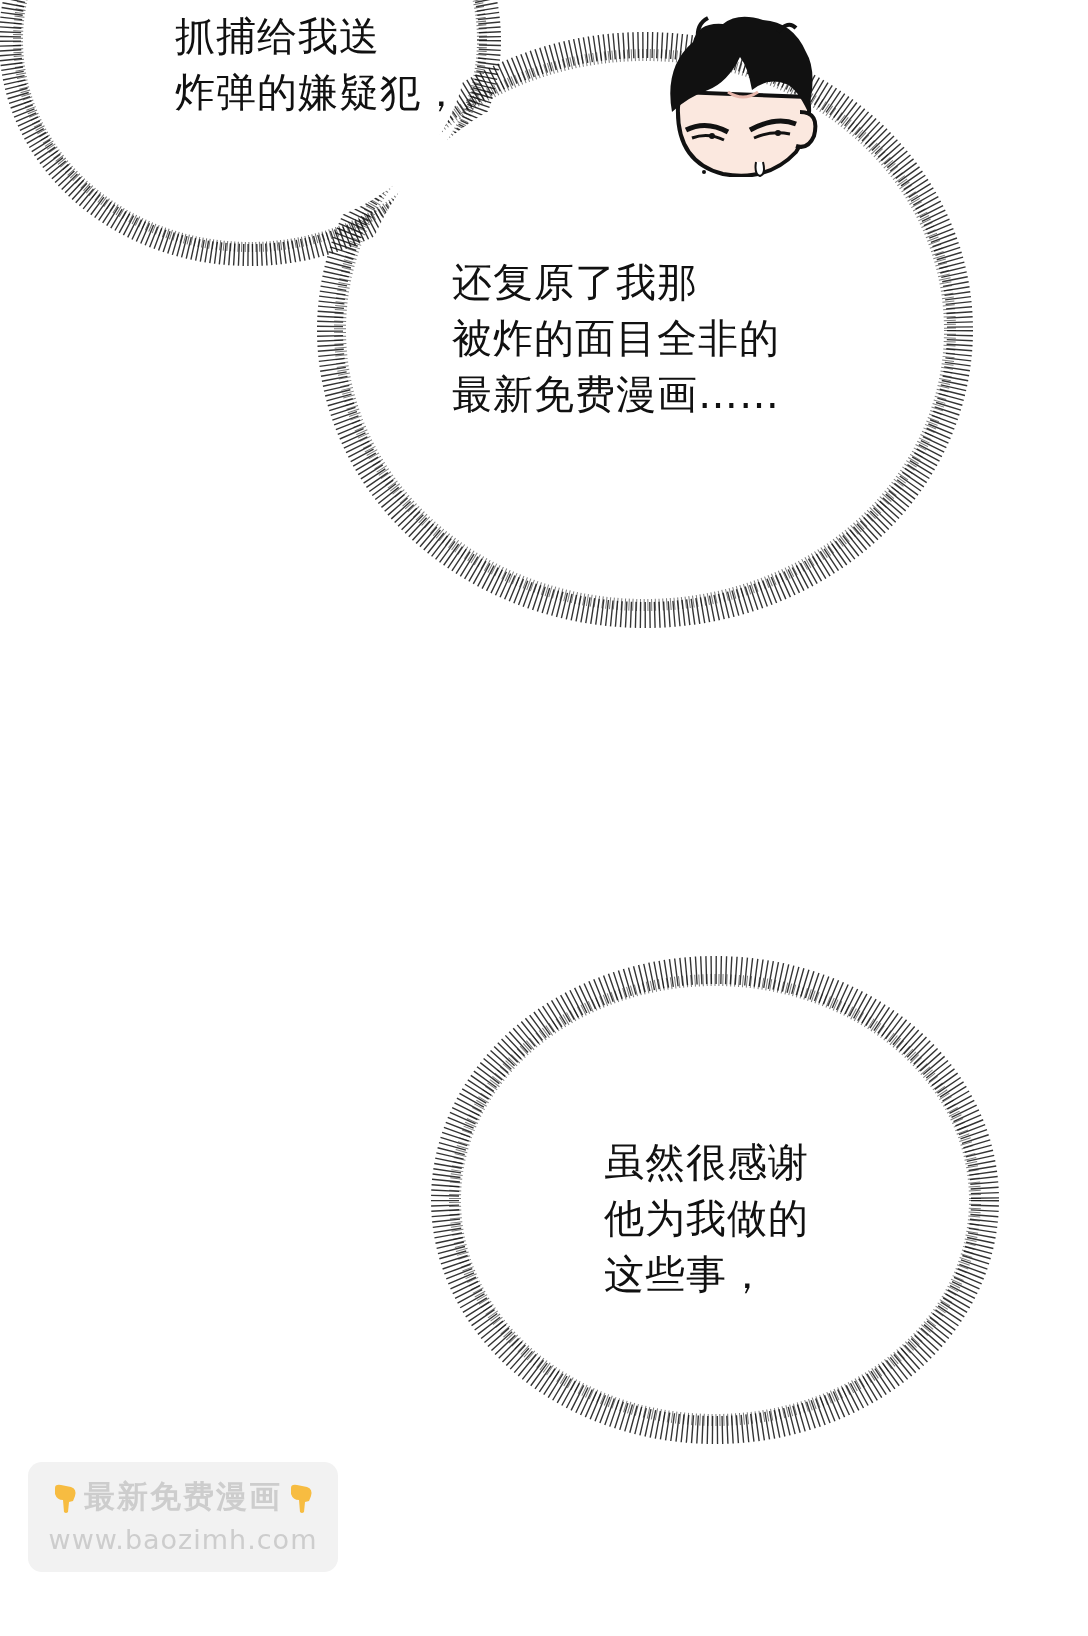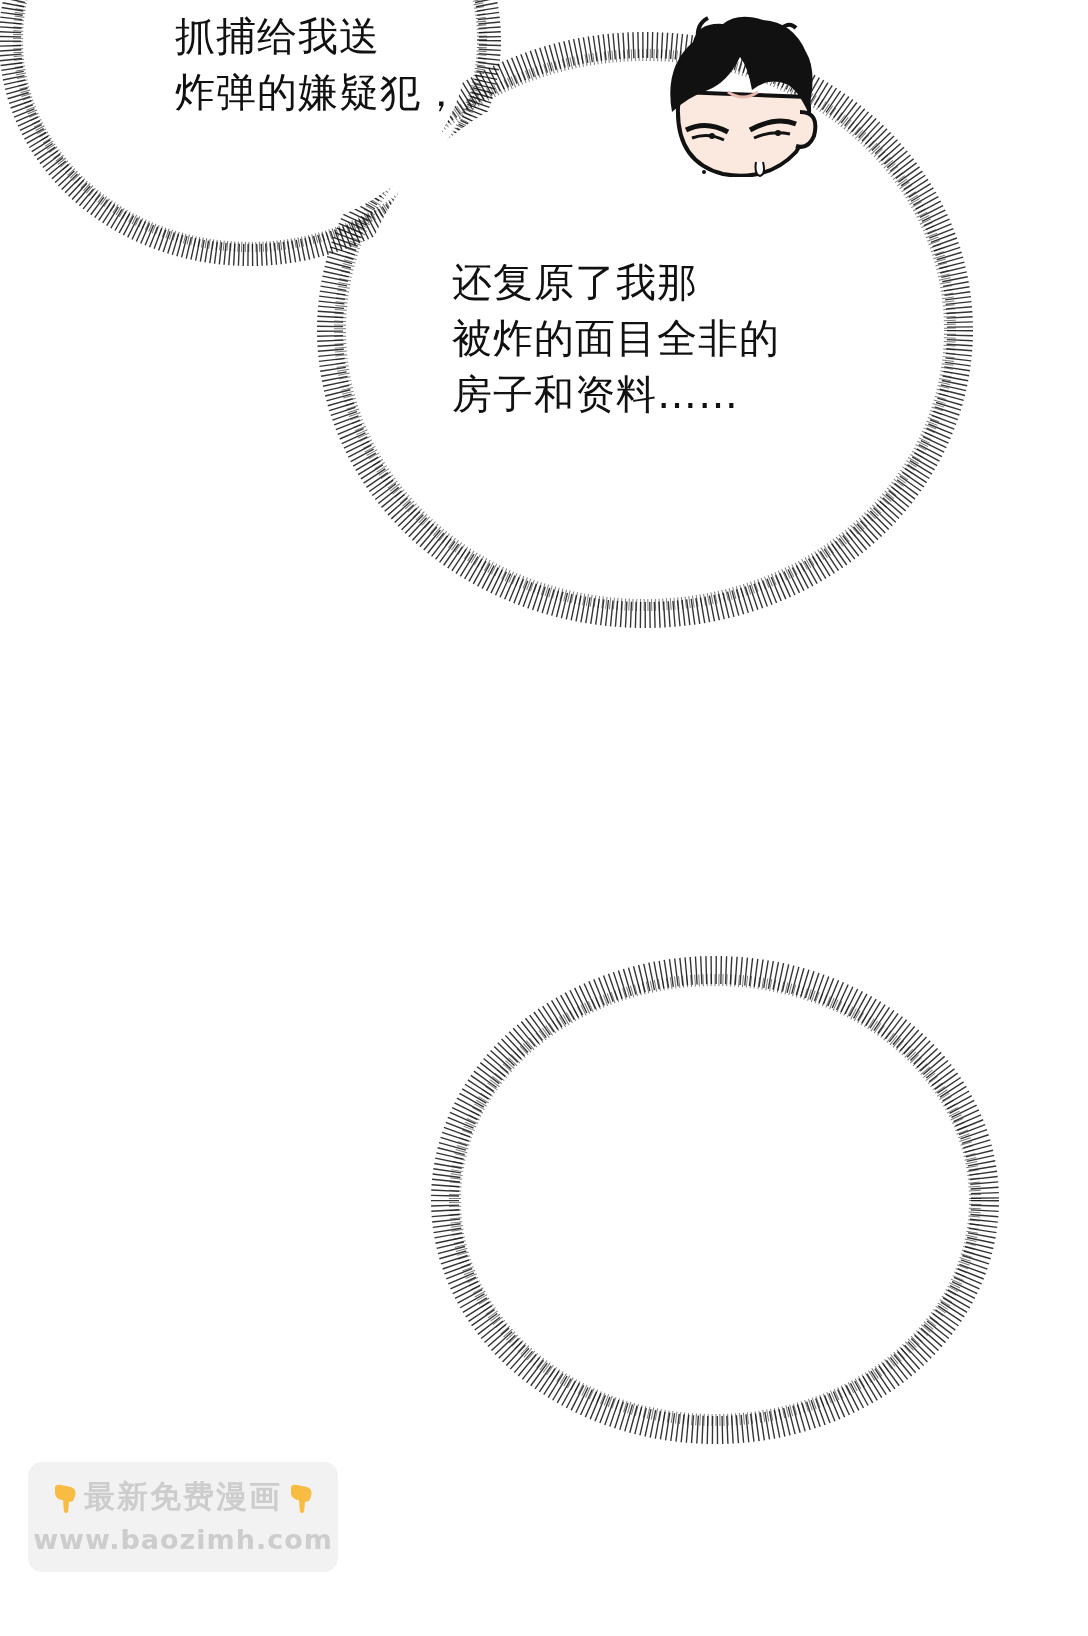--- a/index.html
+++ b/index.html
@@ -8,21 +8,21 @@
   .panel { position: absolute; left: 0; top: 0; width: 1088px; height: 1636px; }
   svg.bubbles { position: absolute; left: 0; top: 0; }
   .text-block { position: absolute; color: #111; font-size: 40px; line-height: 56px;
                 letter-spacing: 1px; white-space: pre; }
   .char-head { position: absolute; left: 668px; top: 12px; width: 150px; height: 165px; }
   .watermark { position: absolute; left: 20px; top: 1462px; width: 310px; height: 110px;
                background: #f1f1f1; border-radius: 14px; opacity: 0.92; margin-left: 8px; }
   .wm-line1 { position: absolute; left: 0; right: 0; top: 14px; text-align: center;
               font-size: 31px; font-weight: bold; color: #c9c9c9; letter-spacing: 2px; }
   .wm-line2 { position: absolute; left: 0; right: 0; top: 62px; text-align: center;
-              font-size: 27px; font-weight: bold; color: #c9c9c9; letter-spacing: 1px; }
+              font-size: 27px; font-weight: normal; color: #c9c9c9; letter-spacing: 1px; }
   .hand { display: inline-block; width: 26px; height: 30px; vertical-align: middle;
           margin: 0 6px; }
 </style>
 </head>
 <body>
 
 <div class="panel">
 
   <svg class="bubbles" width="1088" height="1636">
     <defs>
@@ -46,21 +46,24 @@
       <ellipse cx="715" cy="1200" rx="270" ry="230" stroke-width="28" stroke-dasharray="1.4 3.6" opacity="0.85"></ellipse>
       <ellipse cx="715" cy="1200" rx="260" ry="220" stroke-width="12" stroke-dasharray="1 3" opacity="0.55"></ellipse>
     </g>
     <ellipse cx="715" cy="1200" rx="244" ry="205" fill="#ffffff"></ellipse>
   </svg>
 
   <div class="text-block" style="left:175px; top:8px;">抓捕给我送
 炸弹的嫌疑犯，</div>
   <div class="text-block" style="left:452px; top:254px;">还复原了我那
 被炸的面目全非的
-房子和资料……</div>
+最新免费漫画……</div>
+  <div class="text-block" style="left:604px; top:1134px;">虽然很感谢
+他为我做的
+这些事，</div>
 
   <svg class="char-head" viewBox="0 0 150 165">
 
     <path d="M10 95 Q8 150 55 162 Q100 170 128 140 Q145 115 140 85 L12 80 Z" fill="#fbe8df" stroke="#111" stroke-width="4"></path>
 
     <path d="M132 100 Q152 100 146 124 Q140 138 128 134" fill="#fbe8df" stroke="#111" stroke-width="4"></path>
 
     <path d="M4 100 Q-4 55 25 30 Q30 10 55 12 Q70 0 95 8 Q125 10 138 40 Q150 60 140 100 Q128 75 118 72 Q100 65 84 78 Q80 55 72 45 Q60 70 40 78 Q20 85 4 100 Z" fill="#111"></path>
     <path d="M30 28 Q28 12 40 6" stroke="#111" stroke-width="4" fill="none"></path>
     <path d="M110 20 Q120 8 128 16" stroke="#111" stroke-width="4" fill="none"></path>

